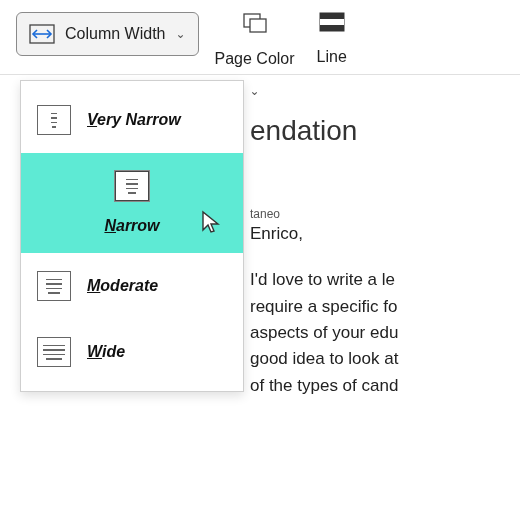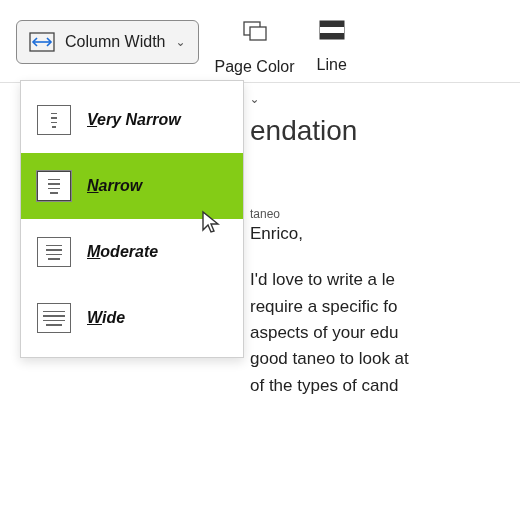--- a/index.html
+++ b/index.html
@@ -8,21 +8,21 @@
       height: 508px;
       font-family: "Segoe UI", Arial, sans-serif;
       background: #ffffff;
       overflow: hidden;
       position: relative;
     }
     .toolbar {
       display: flex;
       align-items: center;
       gap: 10px;
-      padding: 20px 16px 18px 16px;
+      padding: 12px 16px 18px 16px;
       border-bottom: 1px solid #e0e0e0;
       background: #fff;
     }
     .btn-split {
       display: inline-flex;
       align-items: center;
       gap: 10px;
       height: 44px;
       padding: 0 12px;
       border: 1px solid #8a8a8a;
@@ -72,21 +72,22 @@
       align-items: center;
       gap: 16px;
       padding: 18px 16px;
       font-size: 16px;
       color: #111;
       font-weight: 600;
       cursor: pointer;
       position: relative;
     }
     .menu-item.highlight {
-      background: #84cc16;
+      background: #5eead4;
+      flex-direction: column;
     }
     .menu-icon {
       width: 34px;
       height: 30px;
       border: 1px solid #666;
       background: #fff;
       display: flex;
       flex-direction: column;
       justify-content: center;
       align-items: center;
@@ -222,16 +223,16 @@
 </svg>
 
 <div class="doc-area">
   <div class="doc-title">endation</div>
   <div class="doc-author">taneo</div>
   <div class="doc-body">
     <div style="margin-bottom:20px;">Enrico,</div>
     <div>I'd love to write a le</div>
     <div>require a specific fo</div>
     <div>aspects of your edu</div>
-    <div>good taneo to look at</div>
+    <div>good idea to look at</div>
     <div>of the types of cand</div>
   </div>
 </div>
 
 </body></html>

